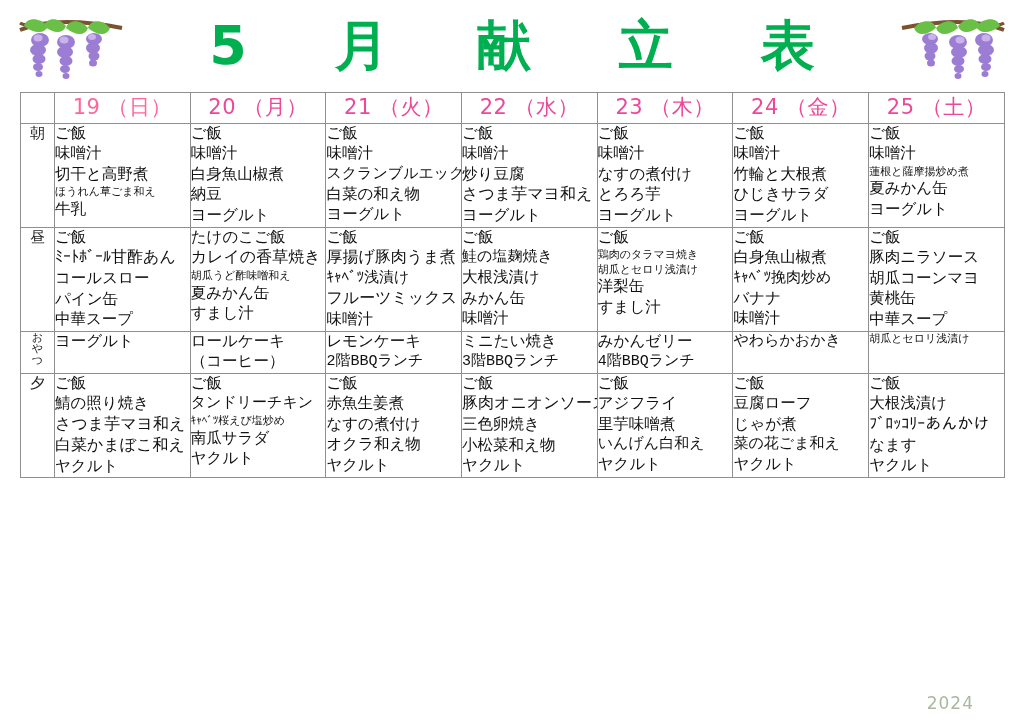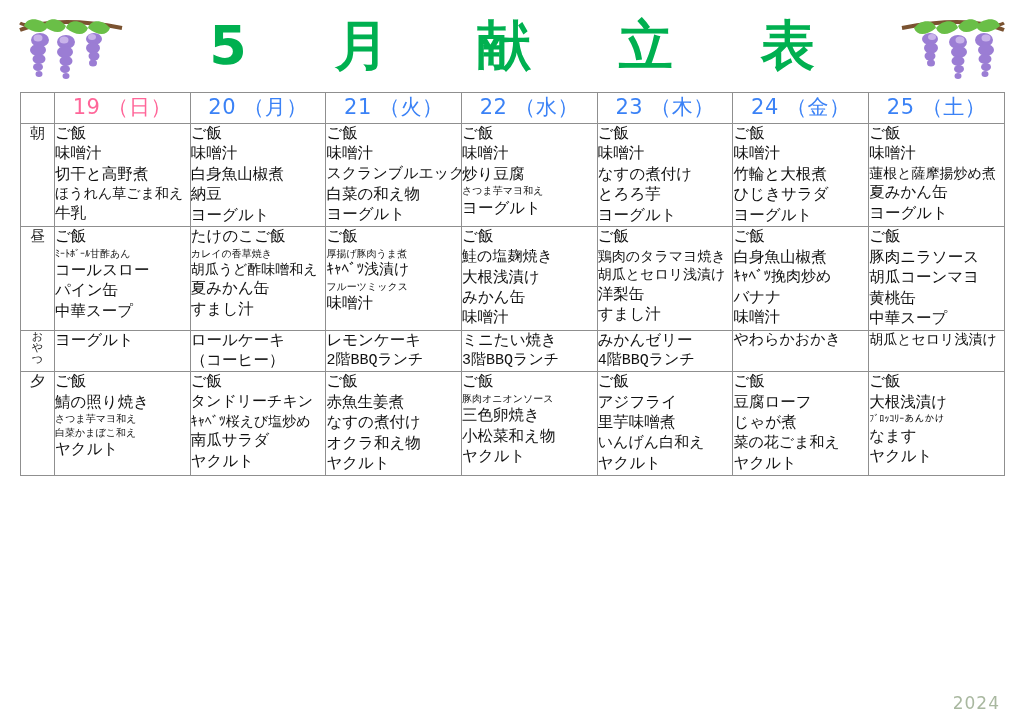--- a/index.html
+++ b/index.html
@@ -63,21 +63,21 @@
   }
   .col-label { width: 34px; }
   .col-day { width: 135.7px; }
 
   .hdr {
     height: 30px;
     text-align: center;
     vertical-align: middle;
     font-size: 21px;
     font-weight: normal;
-    color: #3b82f6;
+    color: #ec4899;
     font-family: "DejaVu Sans", "Liberation Sans", sans-serif;
     letter-spacing: 0.5px;
   }
   .hdr.sun { color: #ff6699; }
   .hdr.corner { border-left: 1px solid #8f8f8f; }
 
   .rowlabel {
     text-align: center;
     vertical-align: middle;
     font-size: 15px;
@@ -95,30 +95,30 @@
     font-family: Liberation Mono, monospace;
   }
   .cell .line {
     color: #111;
     line-height: 1.32;
     white-space: nowrap;
     overflow: hidden;
   }
   .s16 { font-size: 15.5px; }
   .s14 { font-size: 15px; }
-  .s12 { font-size: 10px; }
-  .s11 { font-size: 14px; }
+  .s12 { font-size: 16px; }
+  .s11 { font-size: 11px; }
 
   .green { color: #00b050; }
 
   .snack-cell { padding: 6px 4px 4px 6px; }
 
   .footer {
     position: absolute;
-    right: 24px;
+    right: 50px;
     bottom: 10px;
     font-size: 17px;
     color: #a9b8a0;
     letter-spacing: 1px;
   }
 </style>
 </head>
 <body>
 
 <div class="page">

